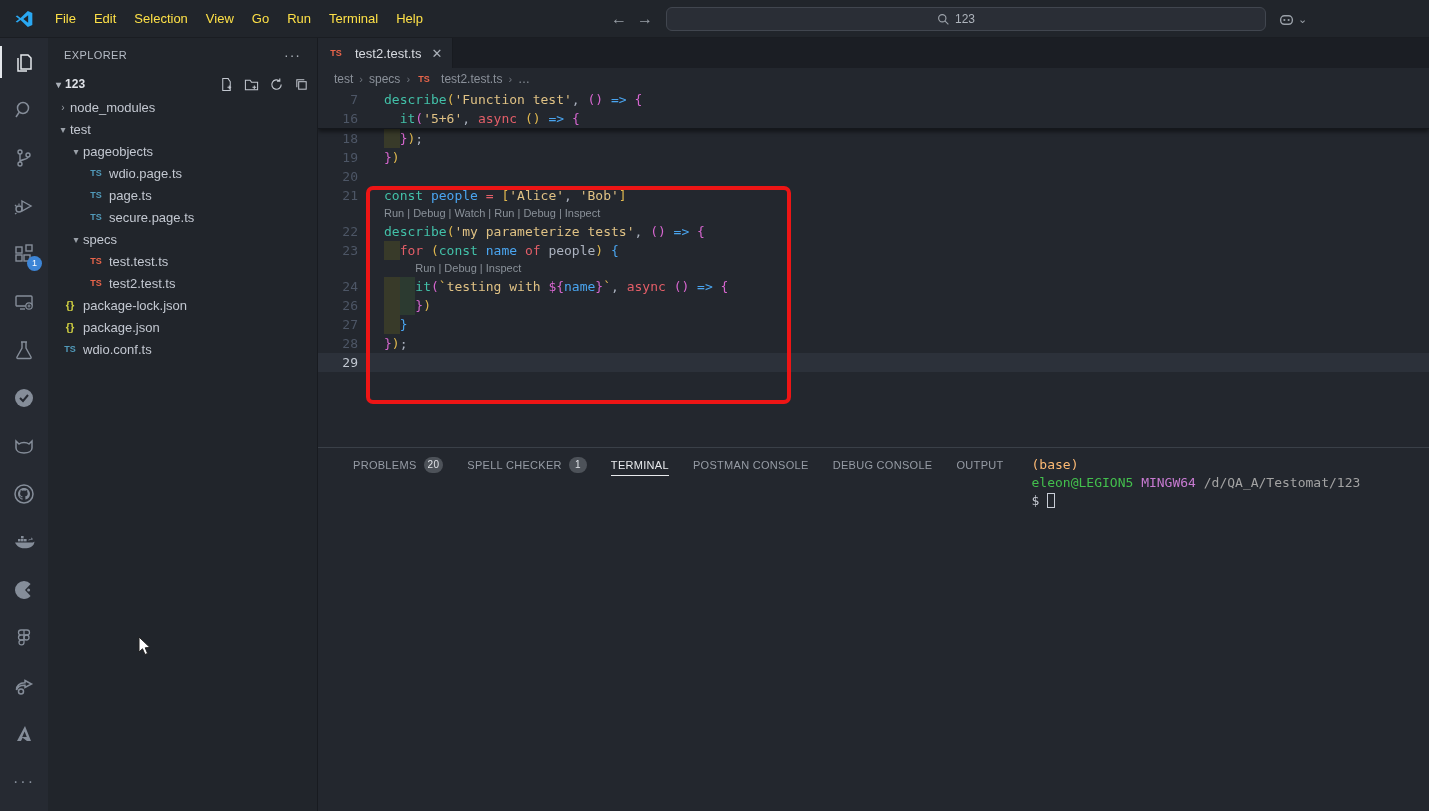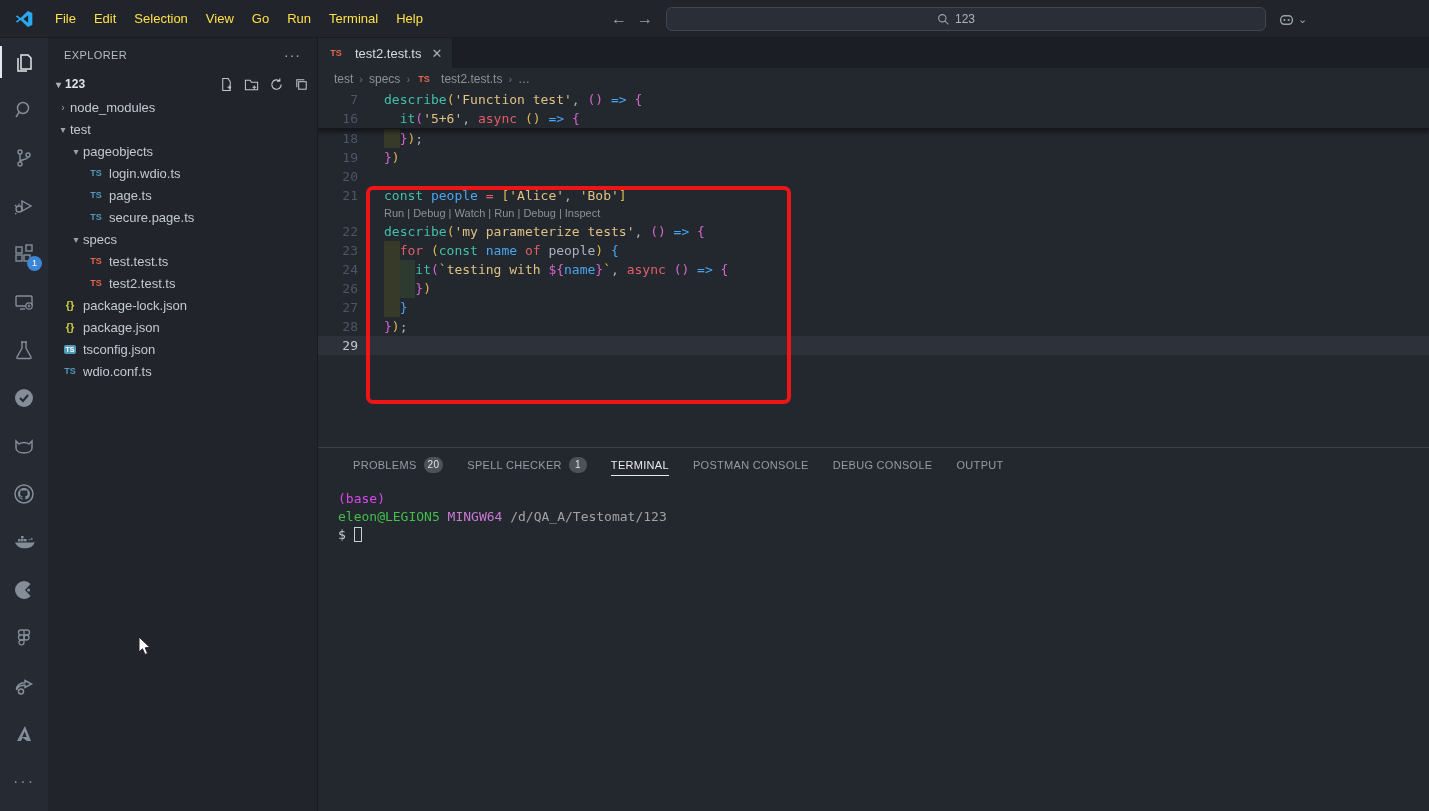--- a/index.html
+++ b/index.html
@@ -57,21 +57,21 @@
   .num { width:40px; text-align:right; padding-right:0; color:#4d5666; flex:none; font-size:13px; }
   .gut-space { width:26px; flex:none; }
   .ltext { position:relative; white-space:pre; }
   .iblock { position:absolute; top:0; bottom:0; width:2ch; z-index:0; }
   .iblock.olive { background:#383a29; } .iblock.green { background:#2c3a30; } .iblock.purple { background:#3b2e44; }
   .ltext span { position:relative; z-index:1; }
   .lens { height:17px; line-height:17px; font-family:"Liberation Sans",sans-serif; font-size:11px; color:#8a9199; }
   .redbox { position:absolute; left:48px; top:96px; width:425px; height:218px;
     border:4px solid #ed1515; border-radius:7px; z-index:6; pointer-events:none; }
   
-  .panel { flex:1; border-top:1px solid #3a4048; background:#23272e; display:flex; flex-direction:column; }
+  .panel { flex:1; border-top:1px solid #3a4048; background:#23272e; display:flex; }
   .panel-tabs { height:34px; display:flex; align-items:center; padding-left:27px; gap:8px; flex:none; }
   .ptab { display:flex; align-items:center; gap:7px; padding:0 8px; height:100%; color:#969ca5;
     font-size:11px; letter-spacing:.3px; position:relative; }
   .ptab.active { color:#e8eaed; }
   .ptab.active::after { content:""; position:absolute; left:8px; right:8px; bottom:6px; height:1px; background:#e8eaed; }
   .pbadge { background:#4d5259; color:#e0e3e8; font-size:10px; min-width:18px; height:16px;
     border-radius:9px; text-align:center; line-height:16px; padding:0 4px; }
   .terminal { padding:8px 0 0 20px; font-family:"DejaVu Sans Mono", monospace; font-size:13px; line-height:18px; color:#c6cad2; }
   .tcursor { display:inline-block; width:8px; height:15px; border:1px solid #c8cdd6; vertical-align:-3px; }
   .cursor-arrow { position:absolute; left:138px; top:636px; z-index:99; pointer-events:none; }
@@ -258,21 +258,21 @@
         <div class="tree-row" style="padding-left: 8px;">
           <span class="tree-chev">▾</span>
           <span>test</span>
         </div>
         <div class="tree-row" style="padding-left: 21px;">
           <span class="tree-chev">▾</span>
           <span>pageobjects</span>
         </div>
         <div class="tree-row" style="padding-left: 40px;">
           <span class="ficon tsb">TS</span>
-          <span>login.wdio.ts</span>
+          <span>wdio.page.ts</span>
         </div>
         <div class="tree-row" style="padding-left: 40px;">
           <span class="ficon tsb">TS</span>
           <span>page.ts</span>
         </div>
         <div class="tree-row" style="padding-left: 40px;">
           <span class="ficon tsb">TS</span>
           <span>secure.page.ts</span>
         </div>
         <div class="tree-row" style="padding-left: 21px;">
@@ -287,26 +287,20 @@
           <span class="ficon tso">TS</span>
           <span>test2.test.ts</span>
         </div>
         <div class="tree-row" style="padding-left: 14px;">
           <span class="ficon json">{}</span>
           <span>package-lock.json</span>
         </div>
         <div class="tree-row" style="padding-left: 14px;">
           <span class="ficon json">{}</span>
           <span>package.json</span>
-        </div>
-        <div class="tree-row" style="padding-left: 14px;">
-          <span class="ficon tscfg">
-            <span>TS</span>
-          </span>
-          <span>tsconfig.json</span>
         </div>
         <div class="tree-row" style="padding-left: 14px;">
           <span class="ficon tsb">TS</span>
           <span>wdio.conf.ts</span>
         </div>
       </div>
   </div>
 
   <div class="editor-region">
     <div class="tabbar">
@@ -372,20 +366,21 @@
           <div class="crow">
             <div class="num">22</div>
             <div class="gut-space"></div>
             <div class="ltext"><span style="color: rgb(66, 192, 168);">describe</span><span style="color: rgb(224, 184, 79);">(</span><span style="color: rgb(223, 193, 132);">'my parameterize tests'</span><span style="color: rgb(171, 178, 191);">, </span><span style="color: rgb(214, 102, 207);">(</span><span style="color: rgb(214, 102, 207);">)</span><span style="color: rgb(171, 178, 191);"> </span><span style="color: rgb(74, 165, 240);">=&gt;</span><span style="color: rgb(171, 178, 191);"> </span><span style="color: rgb(214, 102, 207);">{</span></div>
           </div>
           <div class="crow">
             <div class="num">23</div>
             <div class="gut-space"></div>
             <div class="ltext"><div class="iblock olive" style="left: 0ch;"></div><span style="color: rgb(171, 178, 191);">  </span><span style="color: rgb(227, 94, 104);">for</span><span style="color: rgb(171, 178, 191);"> </span><span style="color: rgb(224, 184, 79);">(</span><span style="color: rgb(66, 192, 168);">const</span><span style="color: rgb(171, 178, 191);"> </span><span style="color: rgb(74, 165, 240);">name</span><span style="color: rgb(171, 178, 191);"> </span><span style="color: rgb(227, 94, 104);">of</span><span style="color: rgb(171, 178, 191);"> </span><span style="color: rgb(171, 178, 191);">people</span><span style="color: rgb(224, 184, 79);">)</span><span style="color: rgb(171, 178, 191);"> </span><span style="color: rgb(74, 165, 240);">{</span></div>
           </div>
+          <div class="lens" style="padding-left: 97.2px;">Run | Debug | Inspect</div>
           <div class="crow">
             <div class="num">24</div>
             <div class="gut-space"></div>
             <div class="ltext"><div class="iblock olive" style="left: 0ch;"></div><div class="iblock green" style="left: 2ch;"></div><span style="color: rgb(171, 178, 191);">    </span><span style="color: rgb(66, 192, 168);">it</span><span style="color: rgb(214, 102, 207);">(</span><span style="color: rgb(224, 184, 79);">`</span><span style="color: rgb(223, 193, 132);">testing with </span><span style="color: rgb(214, 102, 207);">${</span><span style="color: rgb(74, 165, 240);">name</span><span style="color: rgb(214, 102, 207);">}</span><span style="color: rgb(224, 184, 79);">`</span><span style="color: rgb(171, 178, 191);">, </span><span style="color: rgb(227, 94, 104);">async</span><span style="color: rgb(171, 178, 191);"> </span><span style="color: rgb(214, 102, 207);">(</span><span style="color: rgb(214, 102, 207);">)</span><span style="color: rgb(171, 178, 191);"> </span><span style="color: rgb(74, 165, 240);">=&gt;</span><span style="color: rgb(171, 178, 191);"> </span><span style="color: rgb(214, 102, 207);">{</span></div>
           </div>
           <div class="crow">
             <div class="num">26</div>
             <div class="gut-space"></div>
             <div class="ltext"><div class="iblock olive" style="left: 0ch;"></div><div class="iblock green" style="left: 2ch;"></div><span style="color: rgb(171, 178, 191);">    </span><span style="color: rgb(214, 102, 207);">}</span><span style="color: rgb(224, 184, 79);">)</span></div>
           </div>
@@ -424,21 +419,21 @@
             <span>POSTMAN CONSOLE</span>
           </div>
           <div class="ptab">
             <span>DEBUG CONSOLE</span>
           </div>
           <div class="ptab">
             <span>OUTPUT</span>
           </div>
         </div>
       <div class="terminal" id="terminal">
-          <div><span style="color: #d946ef; margin-top: 20px;">(base)</span></div>
+          <div><span style="color: #fdba74; margin-top: 20px;">(base)</span></div>
           <div><span style="color: rgb(67, 191, 77); margin-top: 20px;">eleon@LEGION5</span><span style="color: rgb(198, 202, 210);"> </span><span style="color: rgb(199, 122, 209);">MINGW64</span><span style="color: rgb(198, 202, 210);"> </span><span style="color: #a3a3a3;">/d/QA_A/Testomat/123</span></div>
           <div><span style="color: rgb(198, 202, 210);">$ </span><span class="tcursor"></span></div>
         </div>
     </div>
   </div>
 </div>
 
 <svg class="cursor-arrow" width="16" height="22" viewBox="0 0 16 22">
   <path d="M1 1 L1 16 L4.5 12.8 L7 18.5 L9.6 17.4 L7.2 11.8 L12 11.5 Z" fill="#fff" stroke="#222" stroke-width="1"></path>
 </svg>

